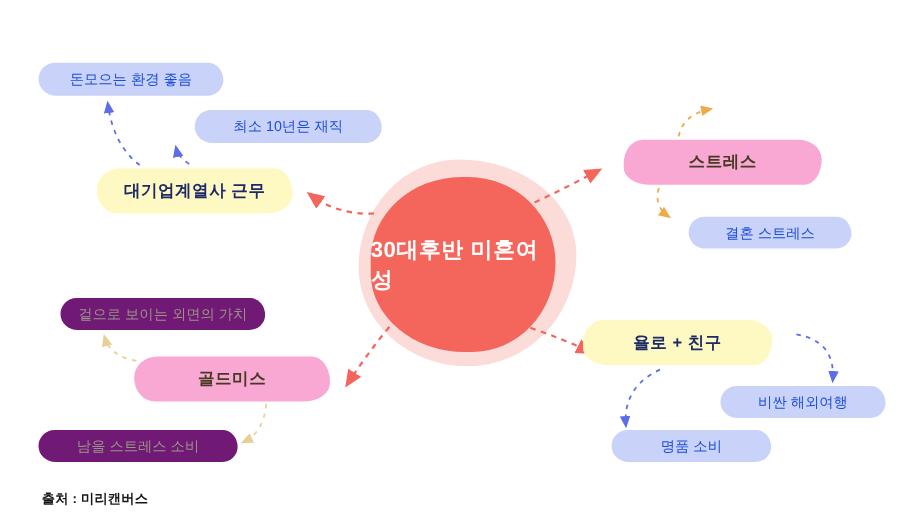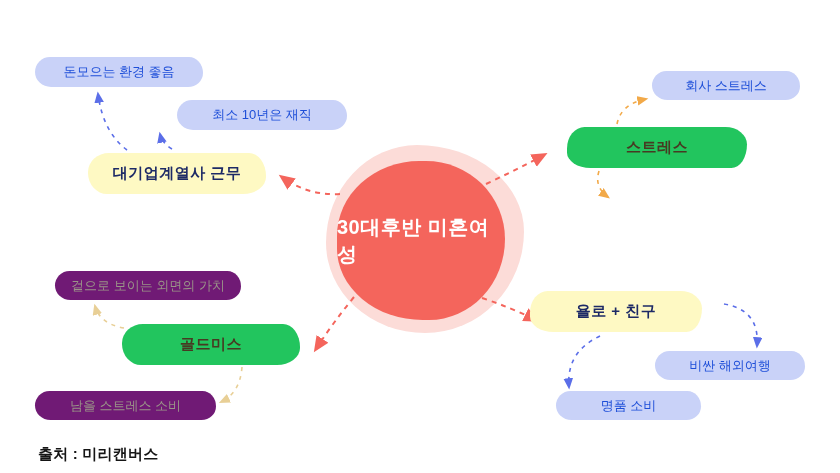--- a/index.html
+++ b/index.html
@@ -21,29 +21,29 @@
     display:flex; align-items:center; justify-content:center;
     color:#ffffff; font-weight:bold; font-size:20px; letter-spacing:0.5px;
   }
   .pill {
     position:absolute; display:flex; align-items:center; justify-content:center;
     text-align:center; white-space:nowrap;
   }
   .branch { font-size:15px; font-weight:bold; letter-spacing:0.5px; }
   .leaf { font-size:13px; }
   .c-blue   { background:#fef9c3; color:#1d2a66; }
-  .c-orange { background:#22c55e; color:#473a22; }
+  .c-orange { background:#f9a8d4; color:#473a22; }
   .c-lblue  { background:#c9d2f8; color:#1d4ed8; }
   .c-cream  { background:#701a75; color:#9a9488; }
   .r1 { border-radius:21px 17px 23px 19px / 19px 23px 17px 21px; }
   .r2 { border-radius:18px 22px 16px 24px / 22px 18px 24px 16px; }
   .r3 { border-radius:15px 14px 15px 16px / 15px 16px 14px 15px; }
   .source {
     position:absolute; left:38px; top:445px;
-    font-size:15px; font-weight:bold; color:#151515; letter-spacing:0.2px;
+    font-size:12px; font-weight:bold; color:#151515; letter-spacing:0.2px;
   }
 </style>
 </head>
 <body>
 
 <div class="canvas">
 
   <div class="halo"></div>
 
   <svg class="connectors" viewBox="0 0 840 473" xmlns="http://www.w3.org/2000/svg">
@@ -81,22 +81,22 @@
   </svg>
 
   <div class="center-circle">
     <span>30대후반 미혼여성</span>
   </div>
 
   <div class="pill leaf c-lblue r3" style="left:35px; top:57px; width:168px; height:30px;">돈모으는 환경 좋음</div>
   <div class="pill leaf c-lblue r3" style="left:177px; top:100px; width:170px; height:30px;">최소 10년은 재직</div>
   <div class="pill branch c-blue r1" style="left:88px; top:153px; width:178px; height:41px;">대기업계열사 근무</div>
 
-  <div class="pill leaf c-lblue r3" style="left:652px; top:71px; width:148px; height:29px;">회사 스트레스</div>
   <div class="pill branch c-orange r2" style="left:567px; top:127px; width:180px; height:41px;">스트레스</div>
+  <div class="pill leaf c-lblue r3" style="left:626px; top:197px; width:148px; height:29px;">결혼 스트레스</div>
 
   <div class="pill leaf c-cream r3" style="left:55px; top:271px; width:186px; height:29px;">겉으로 보이는 외면의 가치</div>
   <div class="pill branch c-orange r1" style="left:122px; top:324px; width:178px; height:41px;">골드미스</div>
   <div class="pill leaf c-cream r3" style="left:35px; top:391px; width:181px; height:29px;">남을 스트레스 소비</div>
 
   <div class="pill branch c-blue r2" style="left:530px; top:291px; width:172px; height:41px;">욜로 + 친구</div>
   <div class="pill leaf c-lblue r3" style="left:655px; top:351px; width:150px; height:29px;">비싼 해외여행</div>
   <div class="pill leaf c-lblue r3" style="left:556px; top:391px; width:145px; height:29px;">명품 소비</div>
 
   <div class="source">출처 : 미리캔버스</div>

